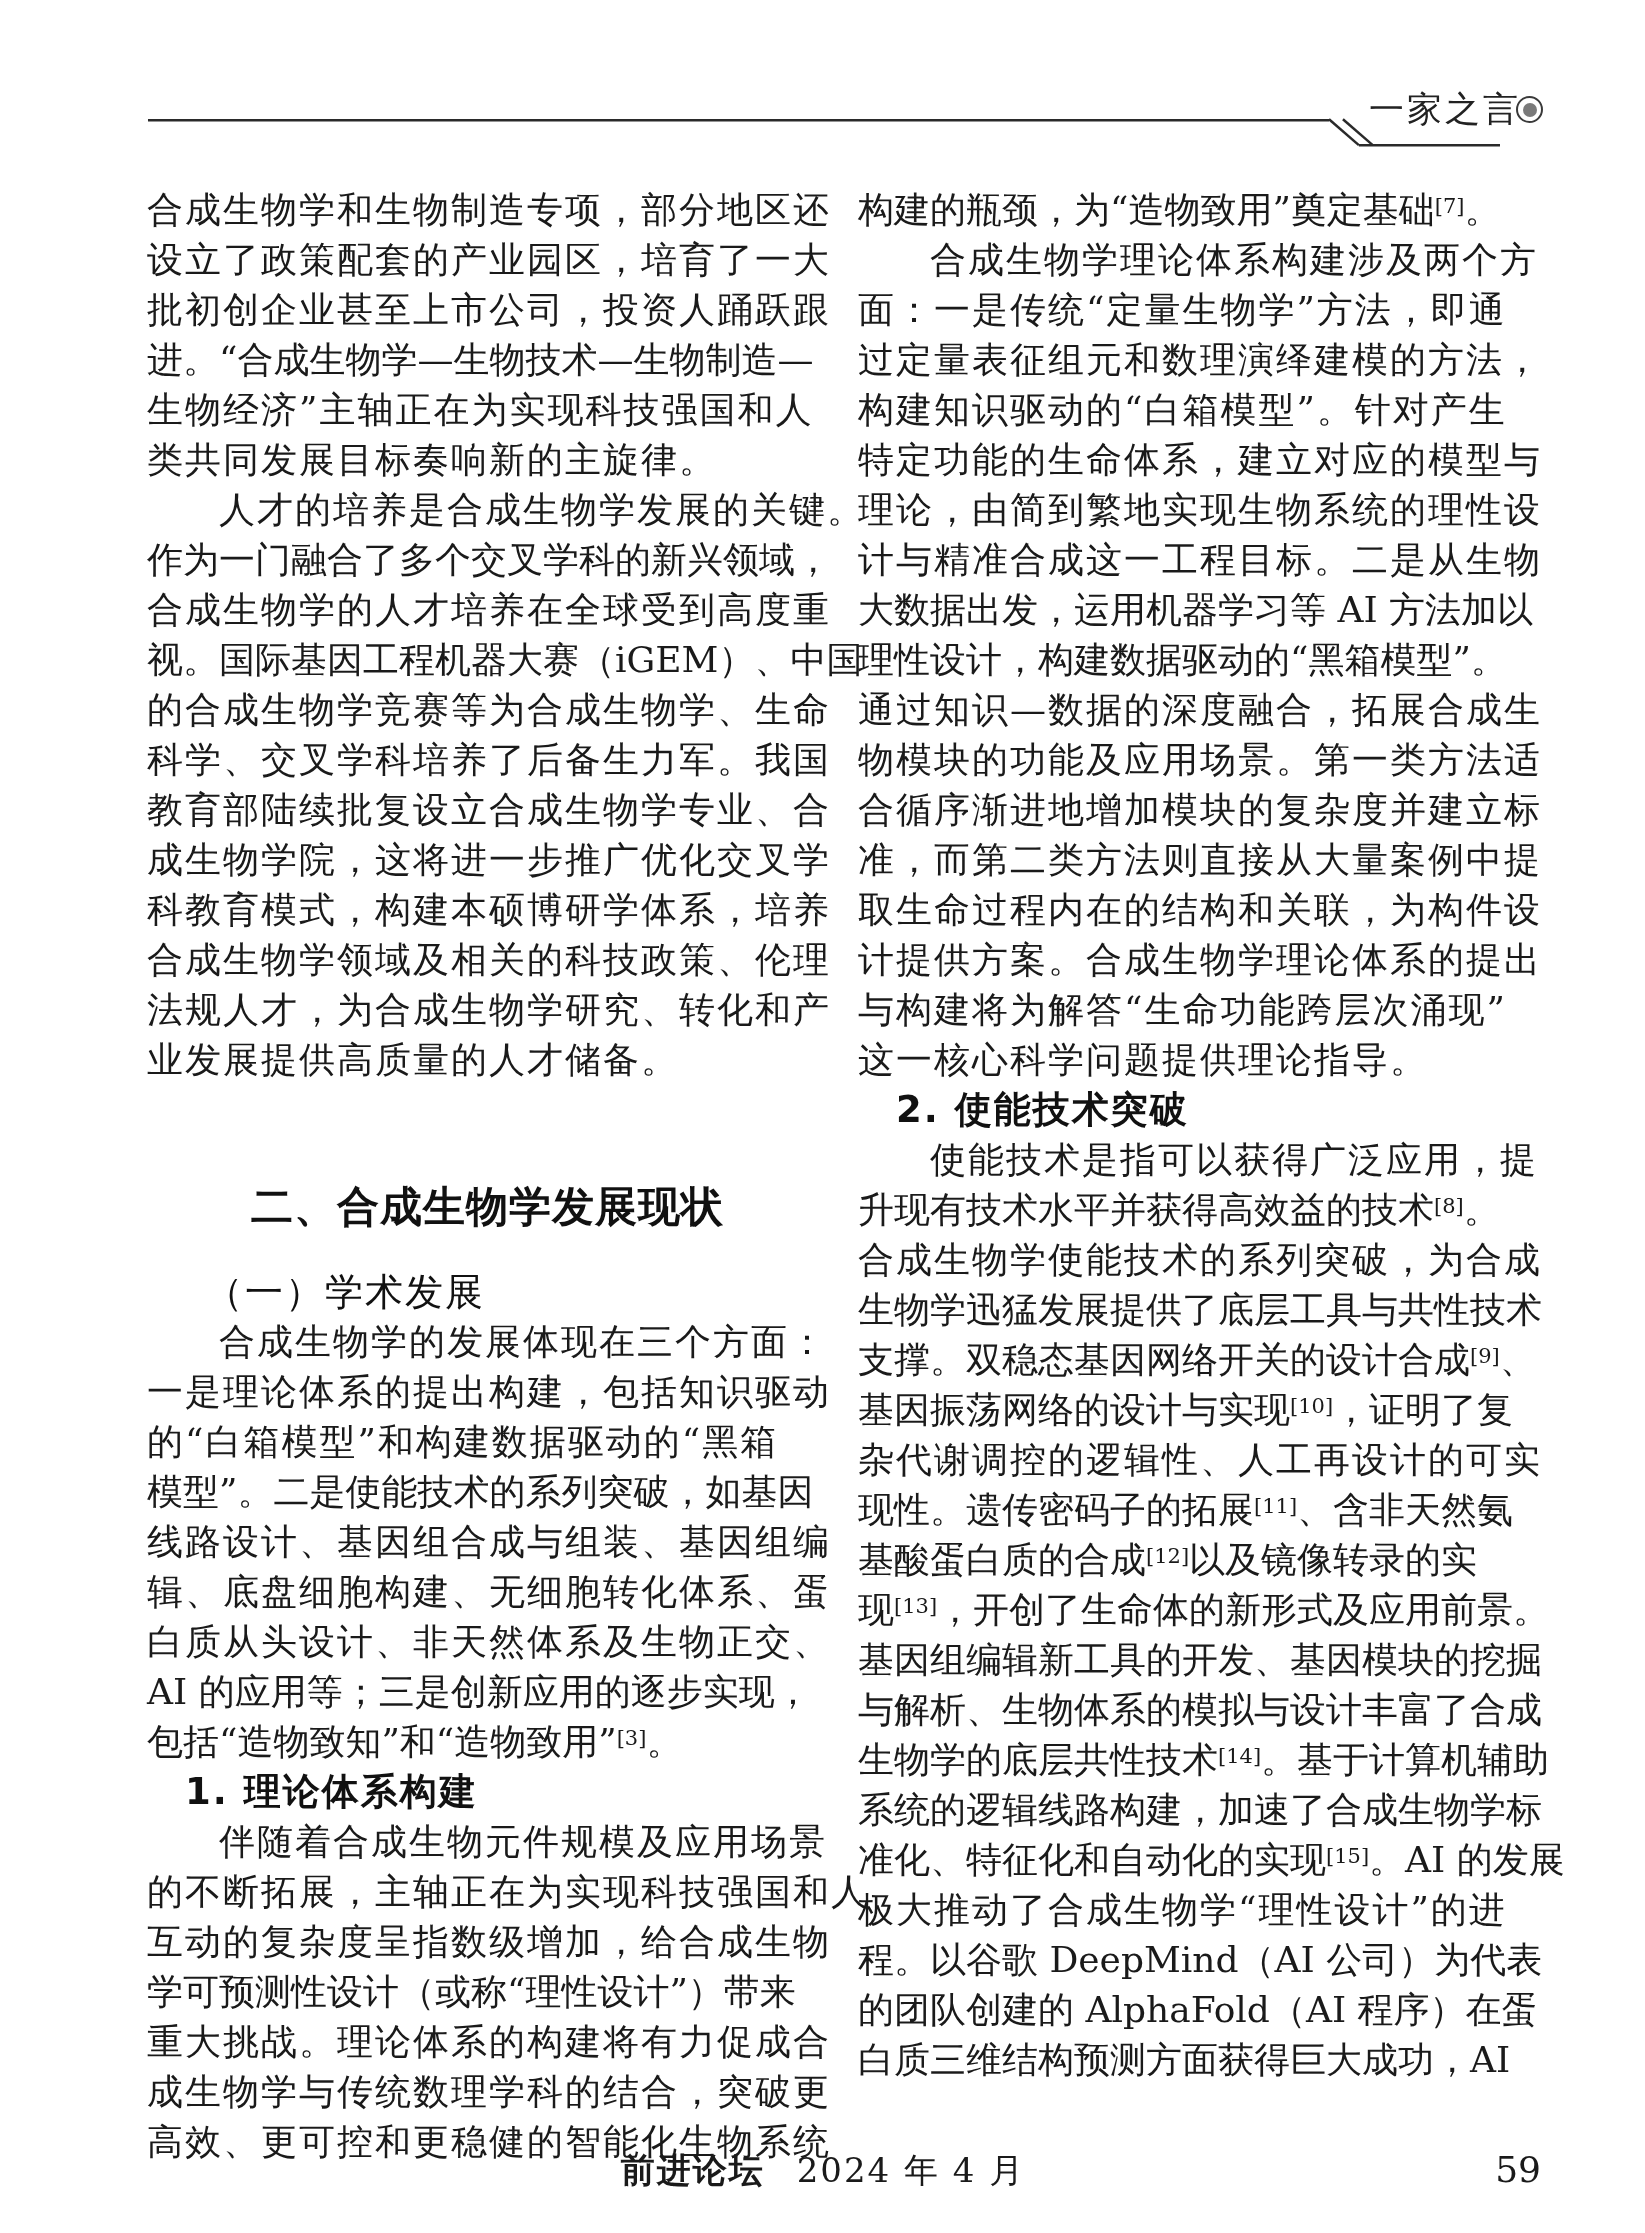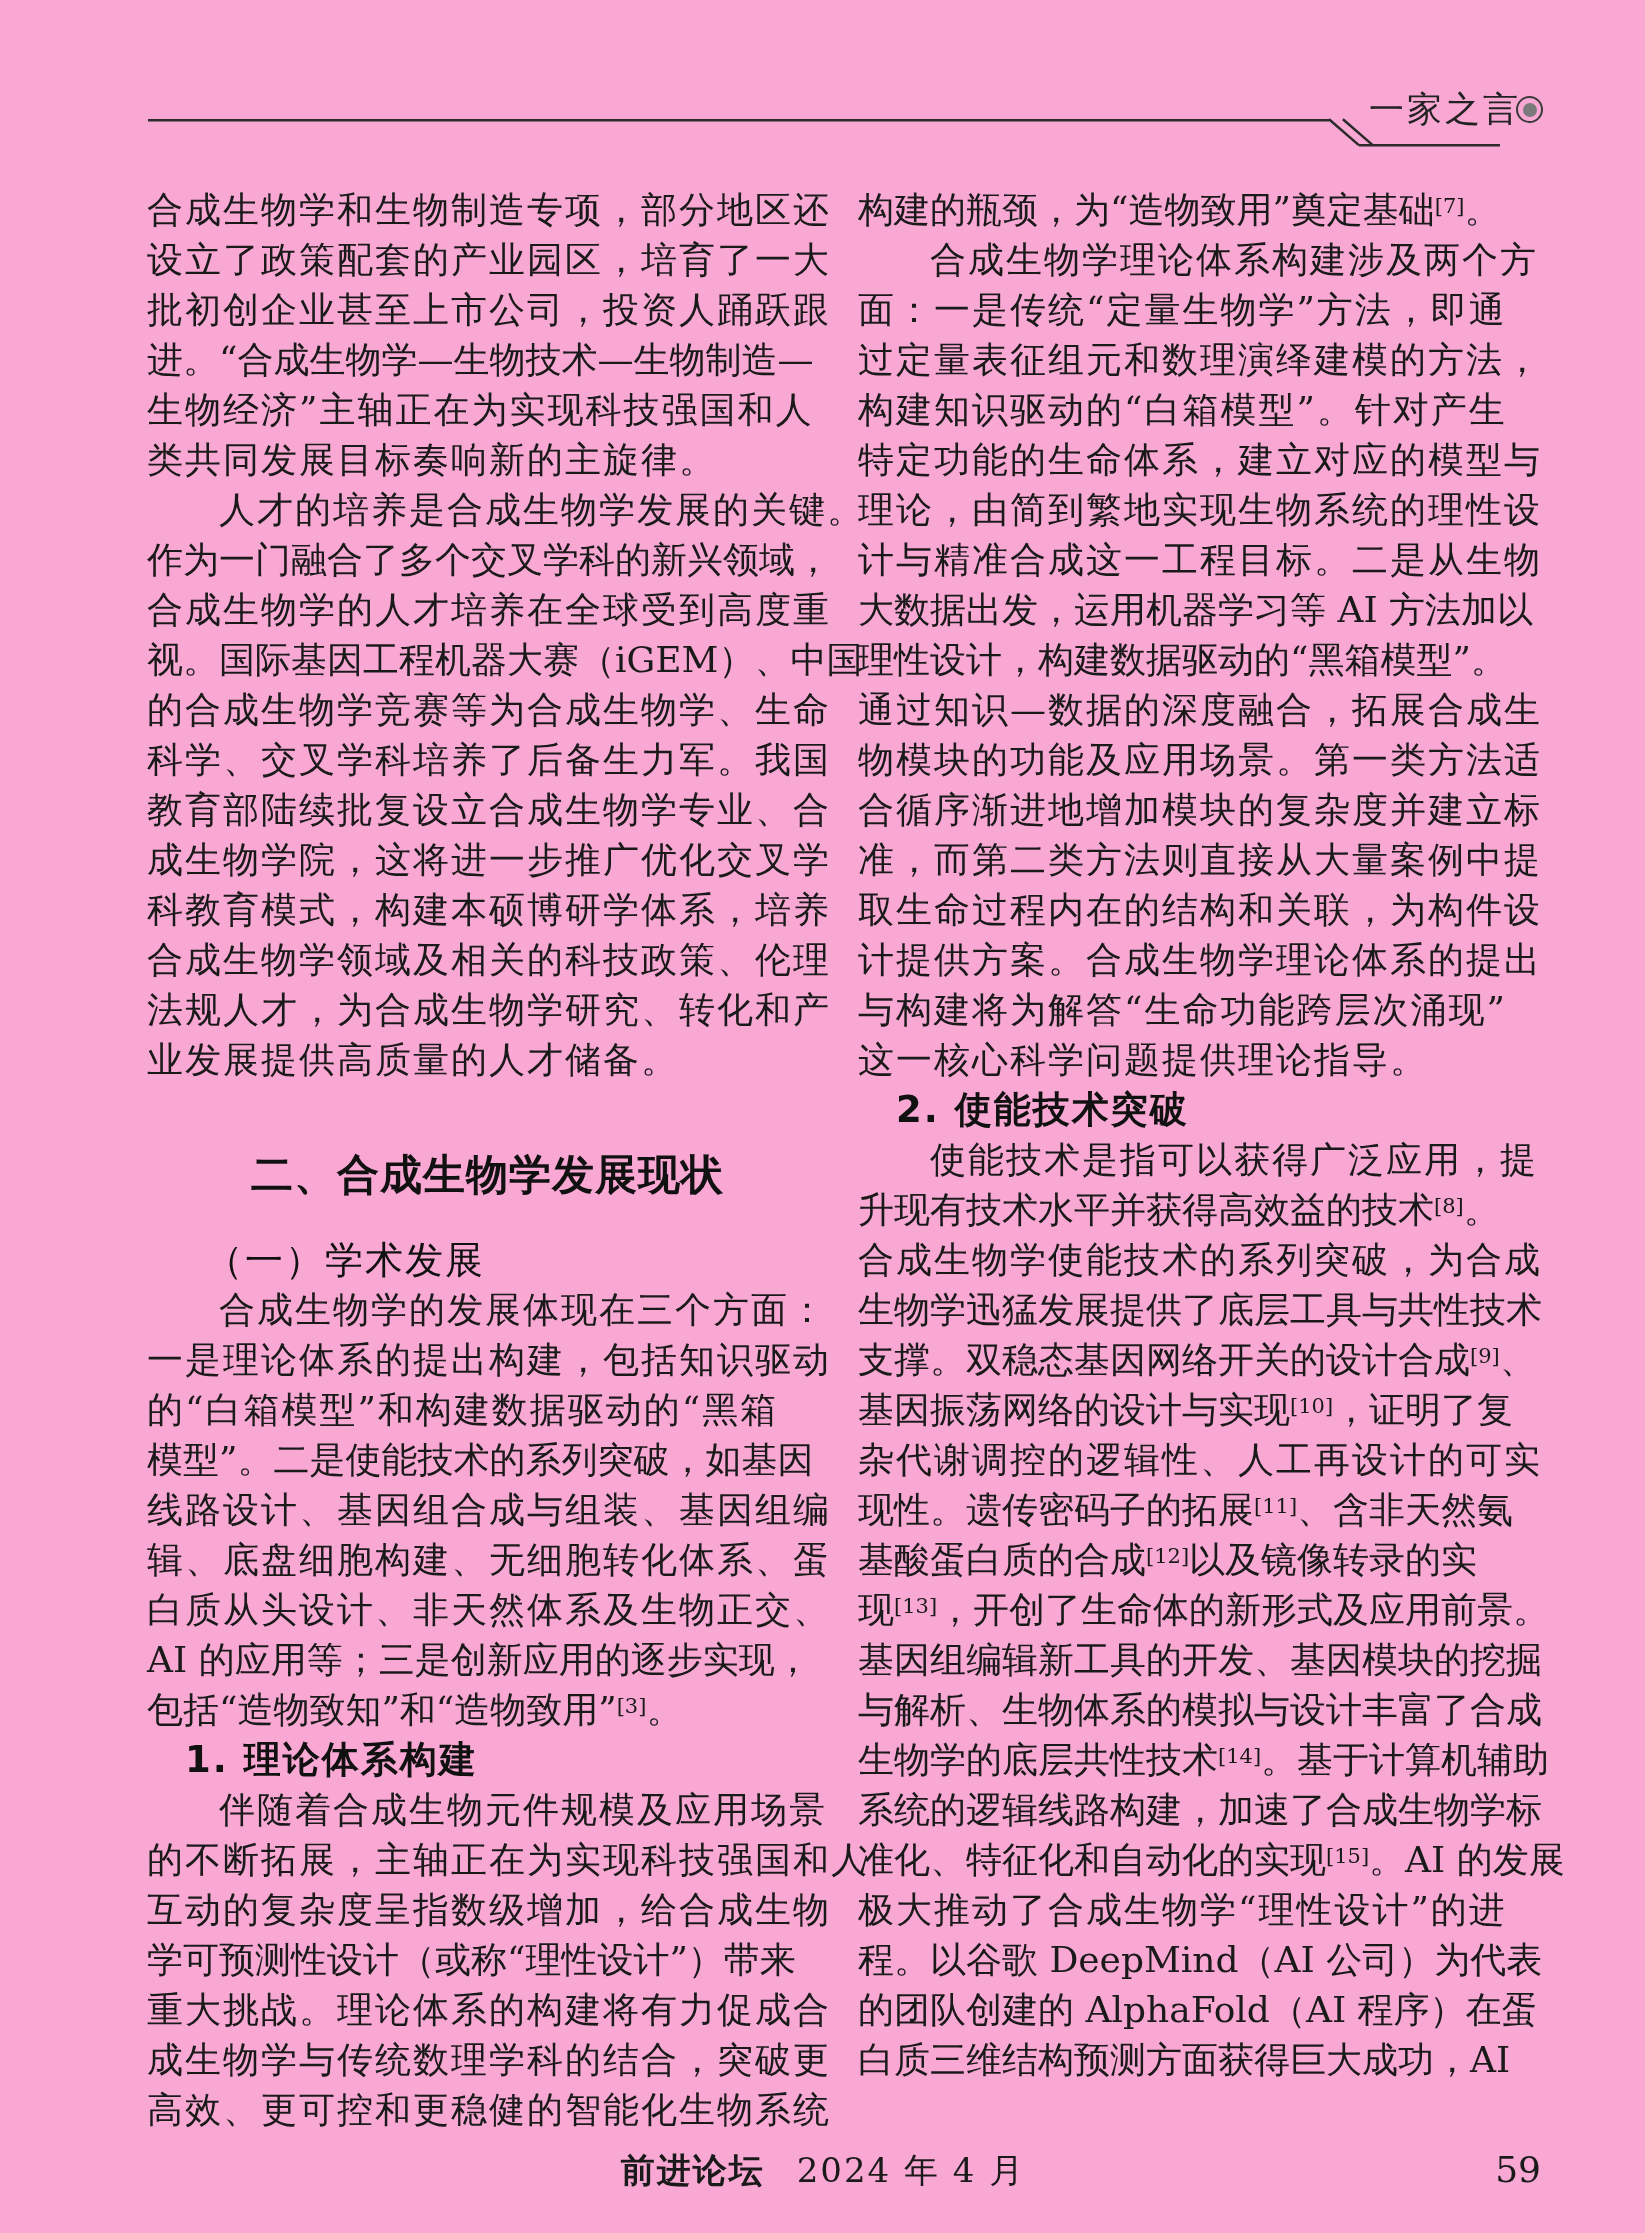--- a/index.html
+++ b/index.html
@@ -1,17 +1,17 @@
 <!DOCTYPE html>
 <html><head>
 <meta charset="utf-8">
 <style>
   html,body{margin:0;padding:0;background:#e8e8e8;}
   .page{
-    position:relative;width:1646px;height:2234px;background:#f9a8d4;
+    position:relative;width:1646px;height:2234px;background:#ffffff;
     font-family:"DejaVu Serif", serif;color:#1a1a1a;overflow:hidden;
   }
   
   .header-rule-svg{position:absolute;left:0;top:0;width:1646px;height:169px;}
   .header-label{
     position:absolute;left:1369px;top:86px;font-size:35px;letter-spacing:3px;
     color:#222;font-family:"DejaVu Serif", serif;white-space:nowrap;
   }
   .bullseye{
     position:absolute;left:1516px;top:96px;width:27px;height:27px;
@@ -26,21 +26,21 @@
   .col-left{left:147px;}
   .col-right{left:858px;}
   .line{
     height:50px;line-height:50px;font-size:36px;letter-spacing:2px;
     white-space:nowrap;color:#1a1a1a;
   }
   .line.tight{letter-spacing:0;}
   .line.indent{padding-left:72px;}
   .line.h1{
     height:56px;line-height:56px;font-size:42px;font-weight:bold;text-align:center;
-    font-family:"DejaVu Sans", sans-serif;margin-top:62px;margin-bottom:32px;
+    font-family:"DejaVu Sans", sans-serif;margin-top:94px;margin-bottom:32px;
     letter-spacing:1px;color:#111;
   }
   .line.h2{
     font-weight:normal;font-size:38px;padding-left:58px;letter-spacing:2px;
     font-family:"DejaVu Serif", serif;color:#111;
   }
   .line.h3{
     font-weight:bold;font-size:37px;padding-left:38px;letter-spacing:2px;
     font-family:"DejaVu Sans", sans-serif;color:#111;
   }

